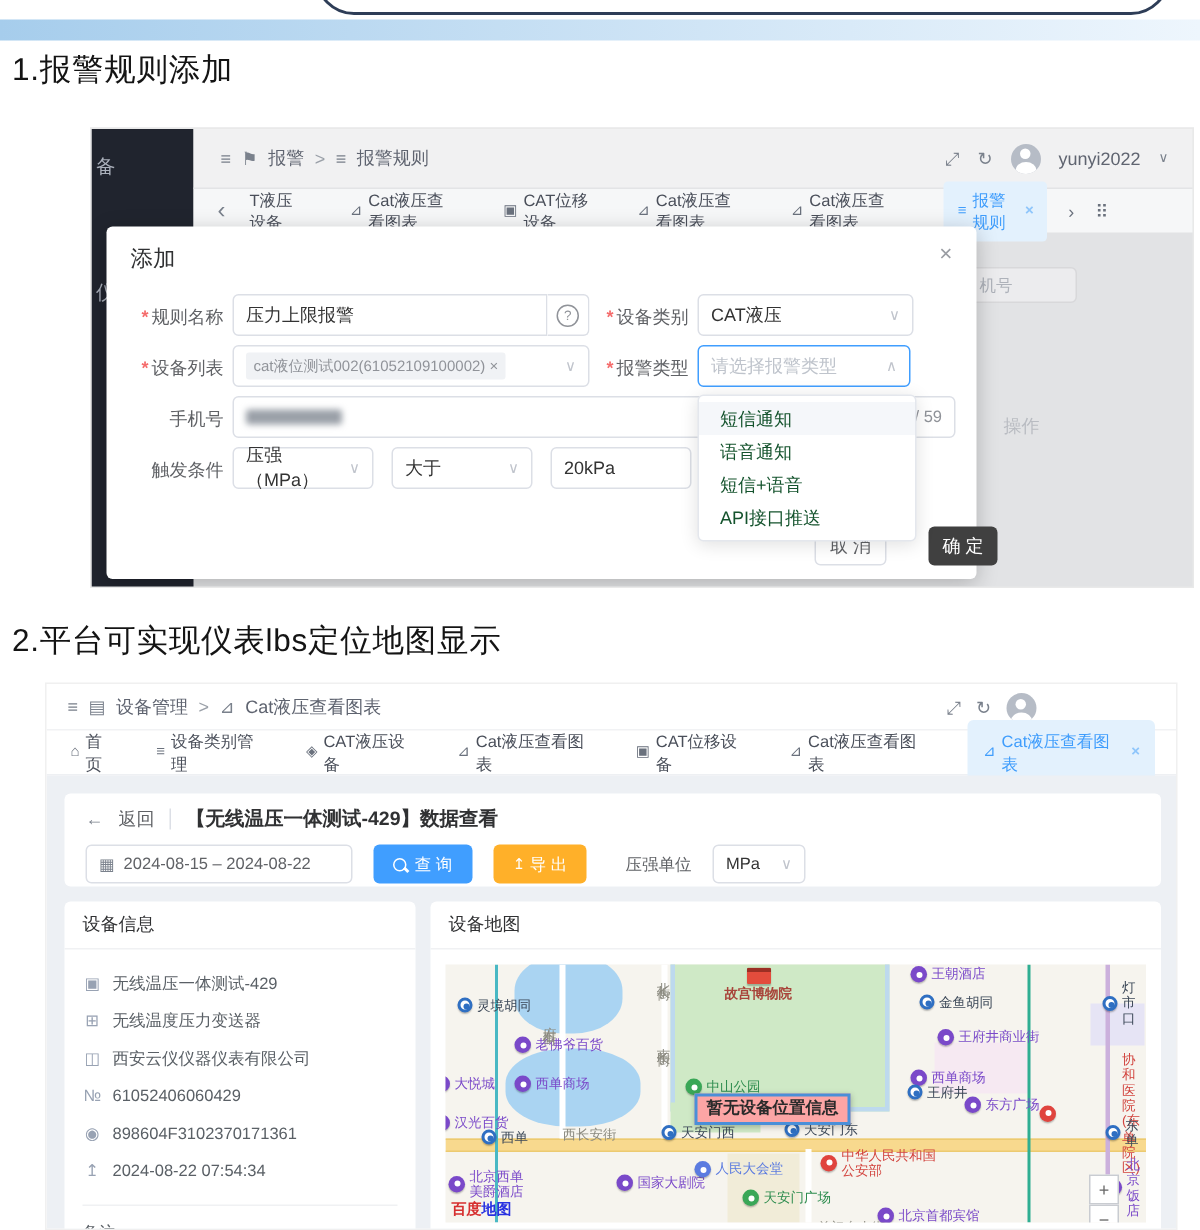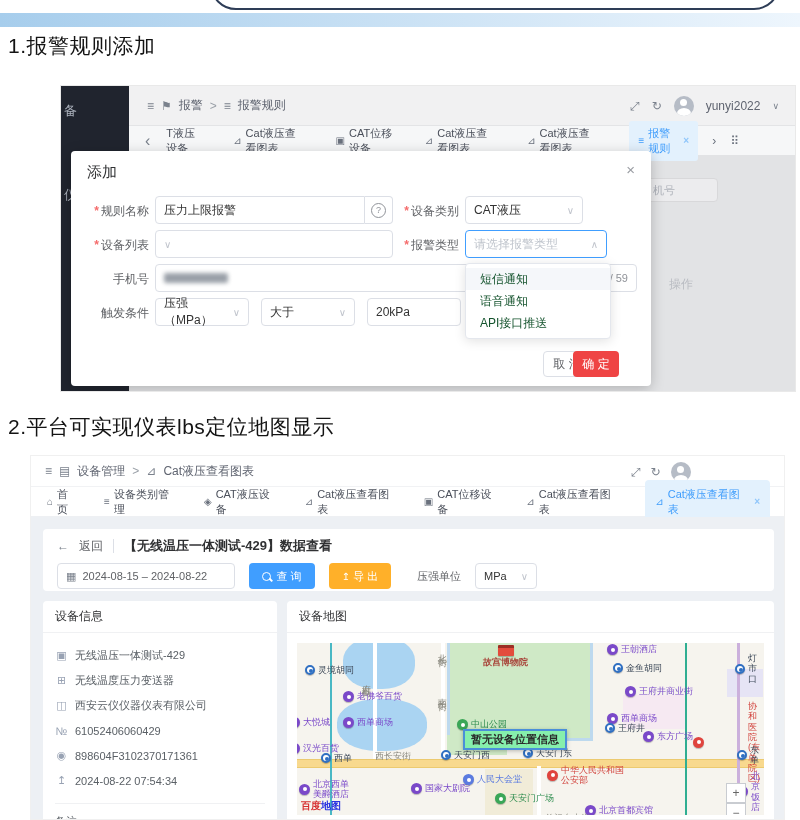--- a/index.html
+++ b/index.html
@@ -58,21 +58,21 @@
   .helpbox{position:absolute;width:28px;height:28px;border:1px solid #dcdfe6;border-left:none;border-radius:0 4px 4px 0;
            background:#fff;display:flex;align-items:center;justify-content:center;box-sizing:border-box}
   .qicon{width:13px;height:13px;border:1px solid #909399;border-radius:50%;color:#909399;font-size:9px;
          display:flex;align-items:center;justify-content:center}
   .blurbar{width:64px;height:10px;background:#9aa0a8;border-radius:2px;filter:blur(2px)}
   #dropdown{position:absolute;left:394px;top:112px;width:144px;background:#fff;border:1px solid #e4e7ed;
             border-radius:4px;box-shadow:0 2px 12px rgba(0,0,0,.12);padding:4px 0;z-index:12}
   #dropdown .opt{height:22px;display:flex;align-items:center;padding-left:14px;font-size:12px;color:#14532d;cursor:pointer}
   #dropdown .opt.hover{background:#f5f7fa}
   #m-cancel{position:absolute;left:472px;top:200px;width:48px;height:26px;border:1px solid #dcdfe6;color:#606266;background:#fff}
-  #m-confirm{position:absolute;left:502px;top:200px;width:46px;height:26px;background:#ef4444;color:#fff}
+  #m-confirm{position:absolute;left:548px;top:200px;width:46px;height:26px;background:#404040;color:#fff}
 
   
   #shot2{left:30px;top:455px;width:755px;height:365px;background:#fff;border-color:#f0f0f0}
   #s2-header{left:0;top:0;width:755px;height:31px;border-bottom:1px solid #f1f2f4;display:flex;align-items:center;
              padding:0 14px;box-sizing:border-box}
   #s2-hicons{position:absolute;left:600px;top:6px;display:flex;align-items:center;gap:10px;color:#5f6470;font-size:12px}
   #s2-tabs{left:0;top:31px;width:755px;height:30px;display:flex;align-items:center;padding:0 16px;
            box-sizing:border-box;border-bottom:1px solid #eef0f3;gap:20px}
   #s2-tabs .tab.active{border-radius:4px 4px 0 0;padding:7px 10px}
   #s2-content{left:0;top:61px;width:755px;height:304px;background:#edf0f4;padding:12px 12px 0;box-sizing:border-box}
@@ -111,21 +111,21 @@
   .pin-red{color:#d2443e}.pin-red .pin{display:block;background:#e0443e}
   .pin-blue{color:#5b7be0}.pin-blue .pin{display:block;background:#5b7be0}
   .metro{color:#3c4858}.metro .pin{display:block;width:10px;height:10px;background:#fff;border:2px solid #2f6fc2;box-sizing:border-box}
   .metro .pin::after{left:2px;top:2px;background:#2f6fc2}
   .poi-hospital{color:#d2443e}.poi-hospital .pin{display:block;background:#e0443e}
   .street-v{writing-mode:vertical-lr;color:#8a897f;letter-spacing:2px}
   .street-h{color:#8a897f}
   .poi-gugong{flex-direction:column;color:#a8443a;font-weight:bold;gap:1px}
   .poi-gugong .pin{display:block;width:16px;height:8px;background:#e34c3c;border-radius:1px;border-top:3px solid #9c2f24}
   .poi-gugong .pin::after{display:none}
-  .tooltip{background:#86efac;border:2px solid #4a8fd8;padding:2px 6px;font-size:11px;font-weight:bold;color:#2b2b2b;
+  .tooltip{background:#fca5a5;border:2px solid #4a8fd8;padding:2px 6px;font-size:11px;font-weight:bold;color:#2b2b2b;
            z-index:6;box-shadow:0 1px 4px rgba(0,0,0,.25);gap:0}
   #mapzoom{position:absolute;right:18px;bottom:-8px;z-index:7;display:flex;flex-direction:column}
   #mapzoom div{width:18px;height:18px;background:#fff;border:1px solid #c9ccd1;display:flex;align-items:center;
                justify-content:center;font-size:12px;color:#666;cursor:pointer}
   #maplogo{position:absolute;left:4px;bottom:2px;z-index:7;font-size:10px;font-weight:bold}
   #maplogo .la{color:#d62f2f}#maplogo .lb{color:#2932e1}
 </style>
 </head>
 <body>
 
@@ -207,29 +207,30 @@
     </div>
     <div class="minput" style="left:84px;top:45px;width:210px;border-radius:4px 0 0 4px">
       <span>压力上限报警</span>
     </div>
     <div class="helpbox" style="left:294px;top:45px">
       <span class="qicon">?</span>
     </div>
     <div class="mlabel" style="left:318px;top:52px">
       <b class="star">*</b><span>设备类别</span>
     </div>
-    <div class="sel" style="position:absolute;left:394px;top:45px;width:118px">
+    <div class="sel" style="position:absolute;left:394px;top:45px;width:144px">
       <span>CAT液压</span>
       <span class="car">∨</span>
     </div>
 
     <div class="mlabel" style="left:8px;top:86px">
       <b class="star">*</b><span>设备列表</span>
     </div>
     <div class="sel" style="position:absolute;left:84px;top:79px;width:238px">
+      <span class="mtag">cat液位测试002(61052109100002) ×</span>
       <span class="car">∨</span>
     </div>
     <div class="mlabel" style="left:318px;top:86px">
       <b class="star">*</b><span>报警类型</span>
     </div>
     <div class="sel" style="position:absolute;left:394px;top:79px;width:142px;border-color:#409eff">
       <span class="ph">请选择报警类型</span>
       <span class="car">∧</span>
     </div>
 
@@ -249,20 +250,21 @@
       <span class="car">∨</span>
     </div>
     <div class="minput" style="left:296px;top:147px;width:94px">
       <span>20kPa</span>
     </div>
 
     <div id="dropdown">
 
     <div class="opt hover">短信通知</div>
         <div class="opt">语音通知</div>
+        <div class="opt">短信+语音</div>
         <div class="opt">API接口推送</div>
       </div>
 
     <div id="m-cancel" class="btn">取 消</div>
     <div id="m-confirm" class="btn">确 定</div>
   </div>
 </div>
 
 <div id="shot2" class="abs shot">
   <div id="s2-header" class="abs">

